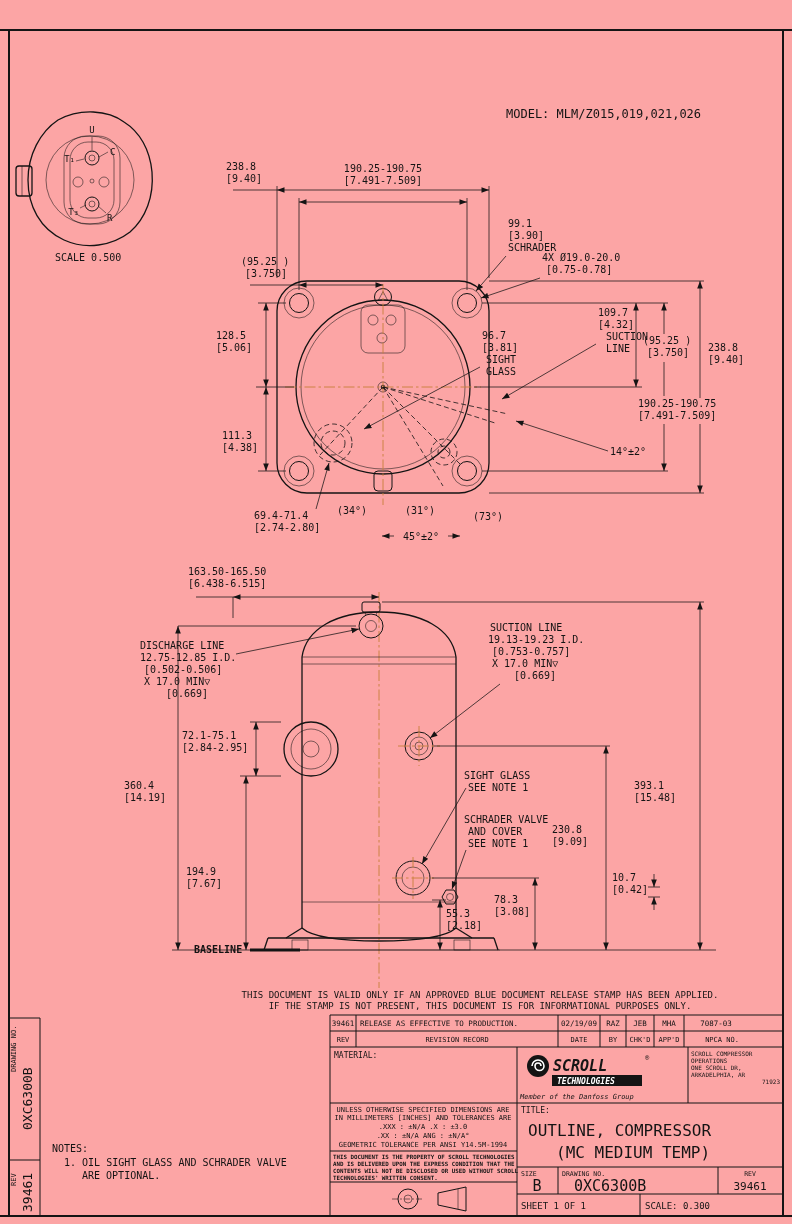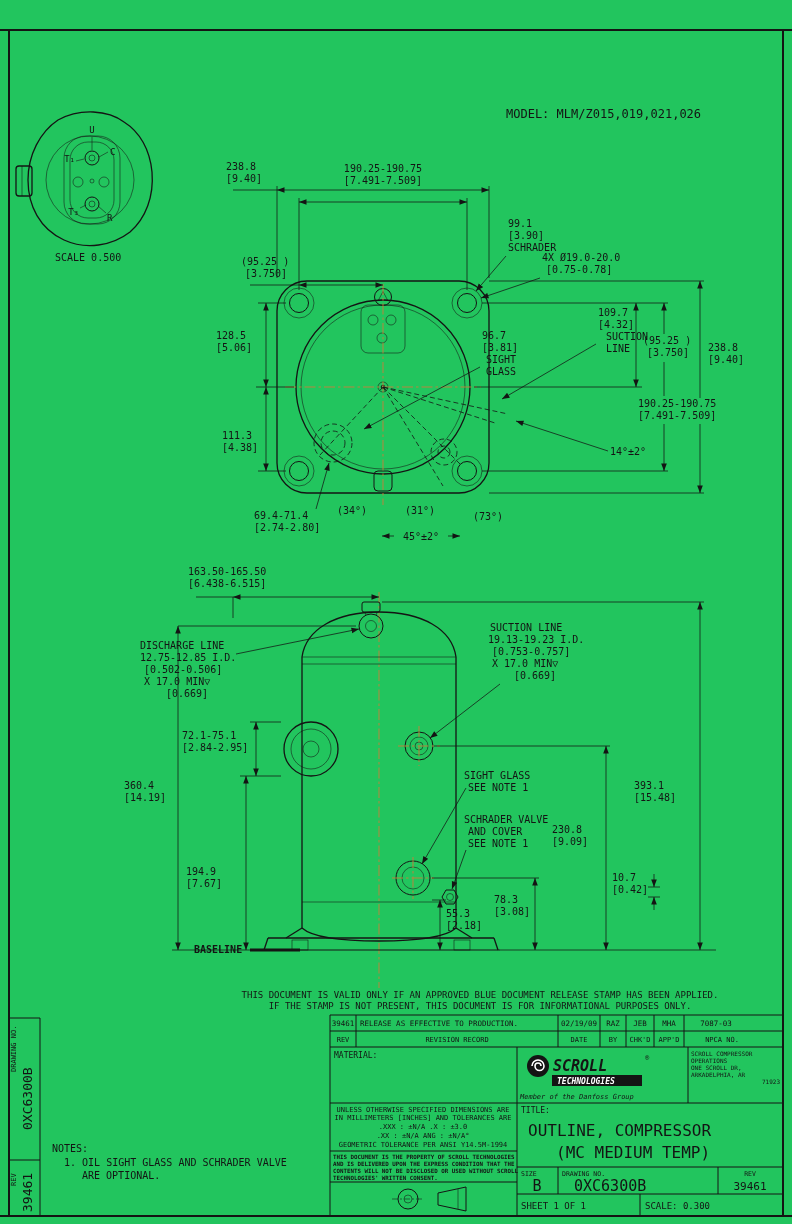--- a/index.html
+++ b/index.html
@@ -1,16 +1,16 @@
 <!DOCTYPE html>
 <html><head>
 <meta charset="utf-8">
 <style>
   html,body{margin:0;padding:0;background:#ececec}
-  .sheet{width:792px;height:1224px;background:#22c55e;position:relative;margin:0 auto;overflow:hidden}
+  .sheet{width:792px;height:1224px;background:#fca5a5;position:relative;margin:0 auto;overflow:hidden}
   svg{display:block}
   svg text{font-family:"DejaVu Sans Mono","Liberation Mono",monospace;fill:#141414}
   .t58{font-size:5.8px}.t6{font-size:6px}.t65{font-size:6.5px}.t7{font-size:7px}
   .t75{font-size:7.5px}.t8{font-size:8px}.t9{font-size:9px}.t10{font-size:10px}
   .t11{font-size:11px}.t12{font-size:12px}.t13{font-size:13px}.t15{font-size:15px}.t16{font-size:16px}
   .mid{text-anchor:middle}.end{text-anchor:end}
   .b{font-weight:bold}.it{font-style:italic}.wh{fill:#ffffff}
   .s{stroke:#141414;stroke-width:1.3;fill:none}
   .sn{stroke:#141414;stroke-width:1;fill:none}
   .thin{stroke:#141414;stroke-width:0.55;fill:none}

